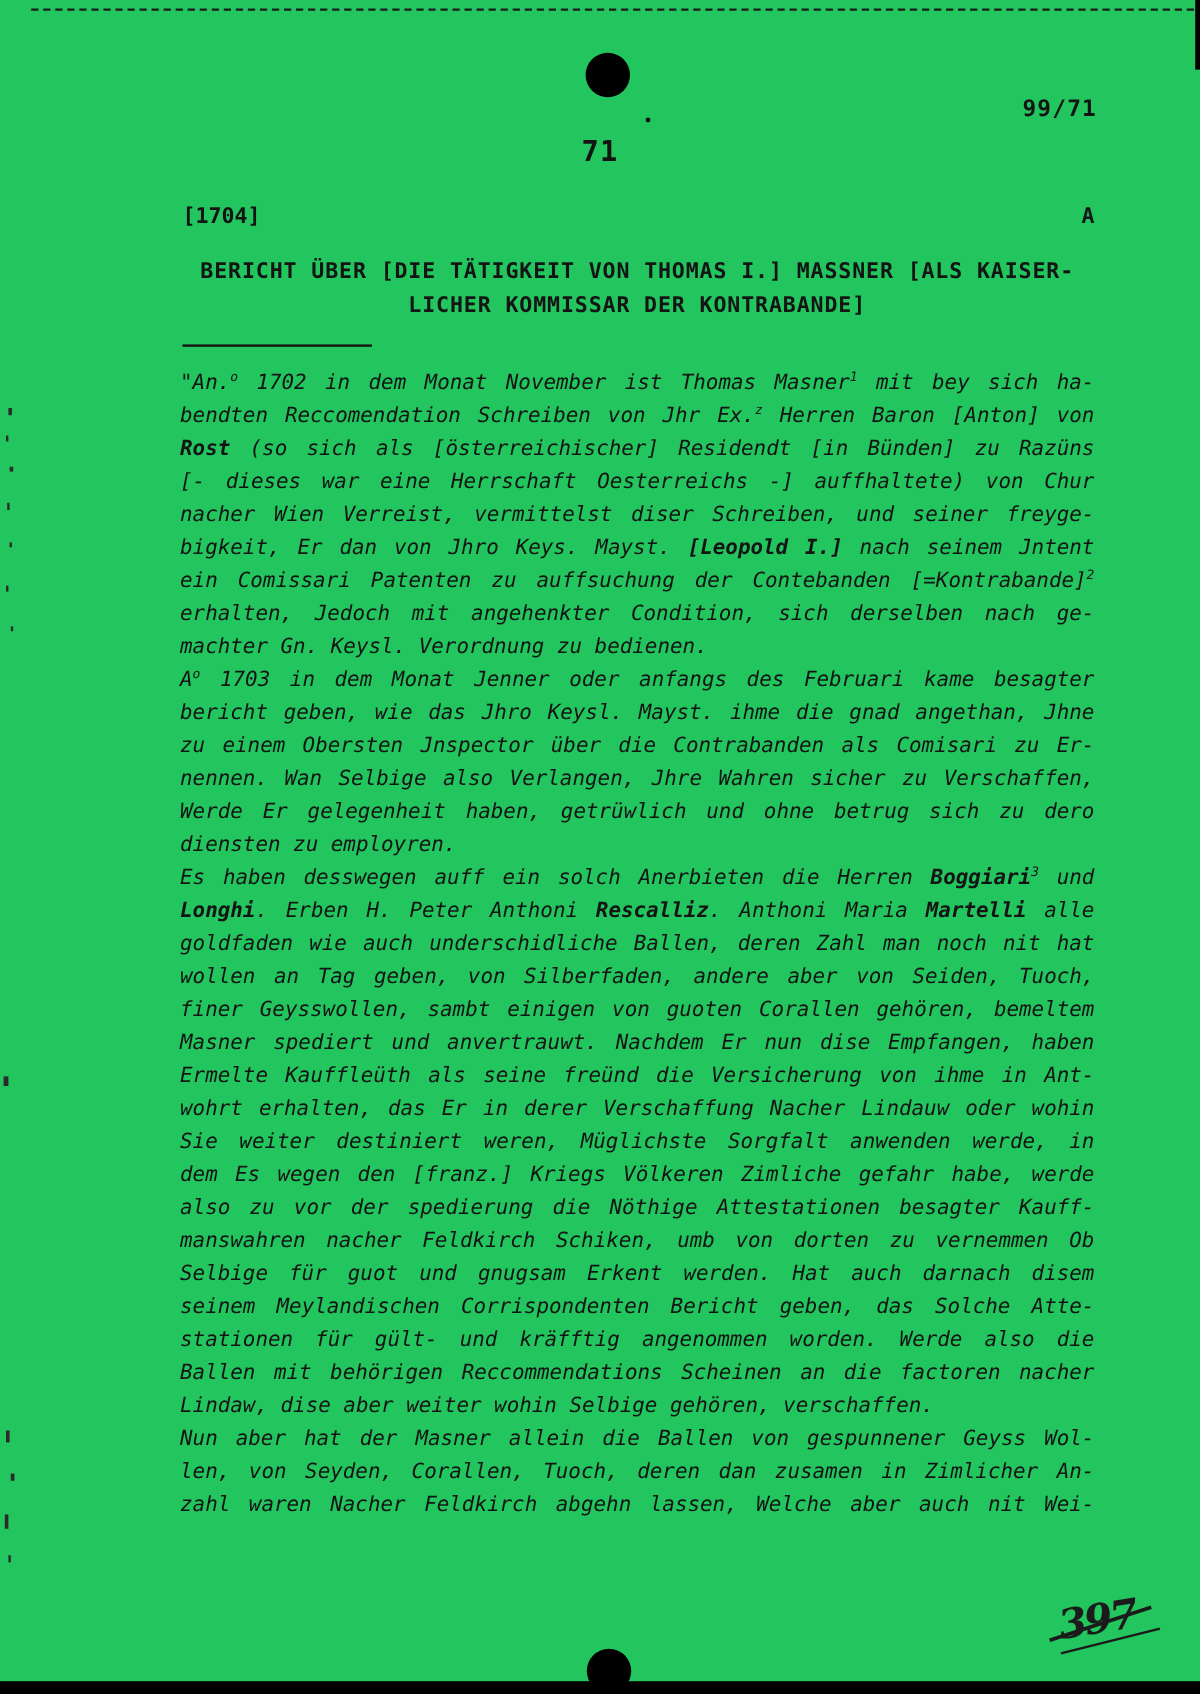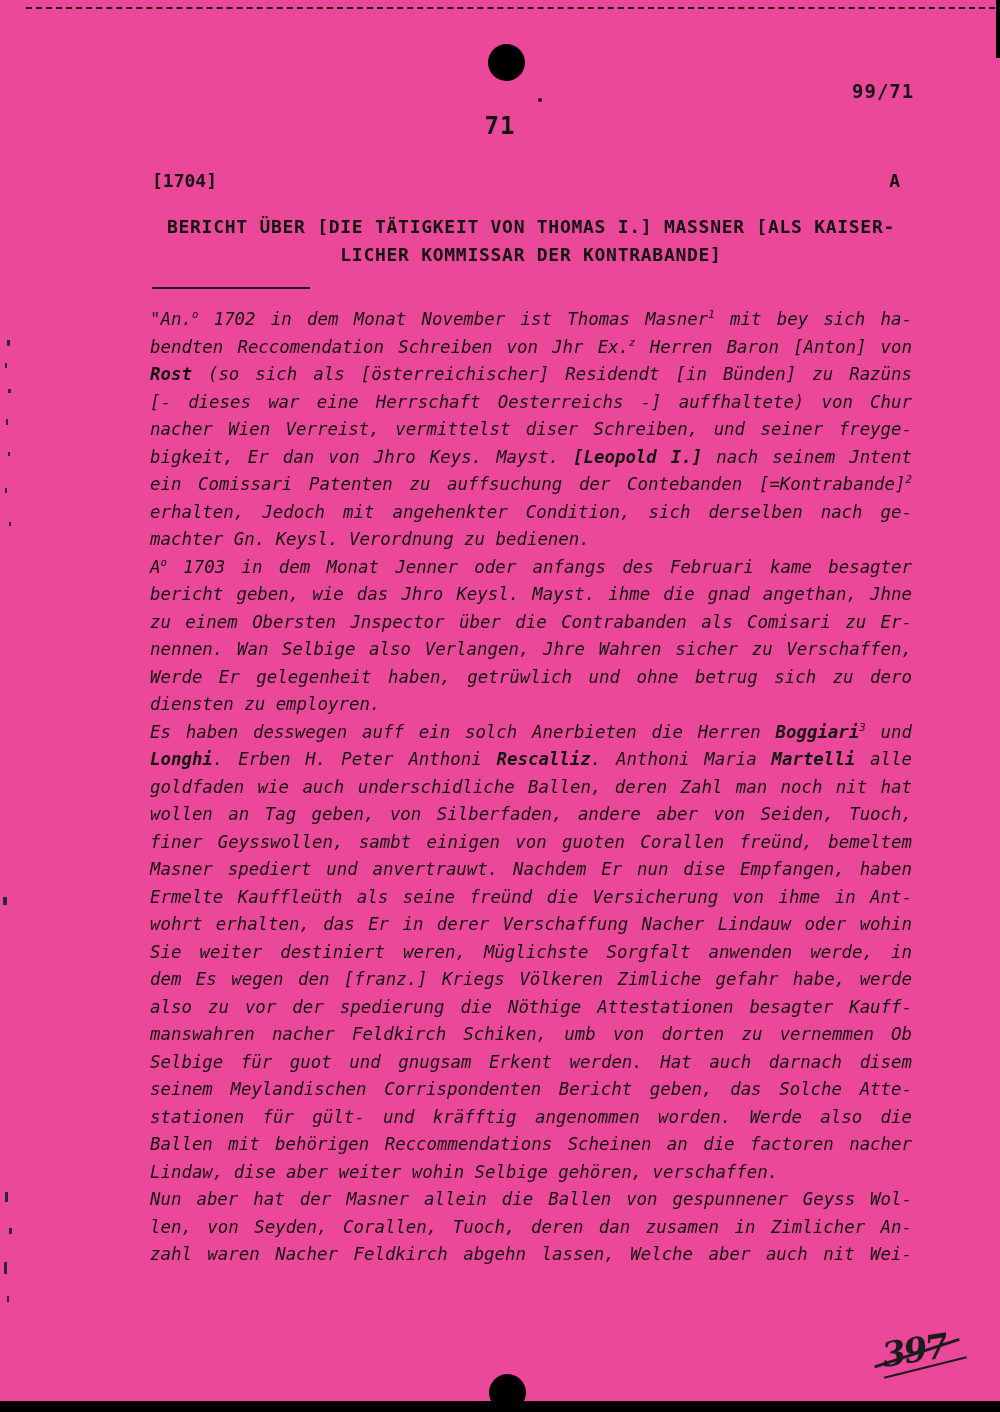--- a/index.html
+++ b/index.html
@@ -1,21 +1,21 @@
 <!DOCTYPE html>
 <html><head>
 <meta charset="utf-8">
 <style>
   * { margin:0; padding:0; box-sizing:border-box; }
   html,body { background:#777; }
   .page {
     position:relative;
     width:1000px; height:1412px;
     margin:0 auto;
-    background:#ec4899;
+    background:#22c55e;
     font-family:"DejaVu Sans Mono", monospace;
     color:#141414;
     overflow:hidden;
   }
   .top-dashes {
     position:absolute; top:7px; left:26px; right:5px;
     border-top:2px dashed #1c1c1c;
   }
   .punch {
     position:absolute; width:37px; height:37px;
@@ -26,21 +26,21 @@
   .tiny-dot { position:absolute; left:538px; top:98px; width:4px; height:4px; background:#111; border-radius:50%; }
   .doc-ref {
     position:absolute; top:80px; left:852px;
     font-weight:bold; font-size:19px; letter-spacing:1px;
   }
   .page-num {
     position:absolute; top:112px; left:0; right:0;
     text-align:center; font-weight:bold; font-size:24px; letter-spacing:1px;
   }
   .meta-row {
-    position:absolute; top:170px; left:152px; right:100px;
+    position:absolute; top:170px; left:152px; right:88px;
     display:flex; justify-content:space-between;
     font-weight:bold; font-size:18px;
   }
   .title {
     position:absolute; top:213px; left:148px; width:766px;
     text-align:center; font-weight:bold; font-size:18px;
     line-height:28px; letter-spacing:0.04em;
   }
   .title-rule {
     position:absolute; top:287px; left:152px; width:158px;
@@ -123,21 +123,21 @@
       <div class="line j">A<span class="sup">o</span> 1703 in dem Monat Jenner oder anfangs des Februari kame besagter</div>
       <div class="line j">bericht geben, wie das Jhro Keysl. Mayst. ihme die gnad angethan, Jhne</div>
       <div class="line j">zu einem Obersten Jnspector über die Contrabanden als Comisari zu Er-</div>
       <div class="line j">nennen. Wan Selbige also Verlangen, Jhre Wahren sicher zu Verschaffen,</div>
       <div class="line j">Werde Er gelegenheit haben, getrüwlich und ohne betrug sich zu dero</div>
       <div class="line">diensten zu employren.</div>
       <div class="line j">Es haben desswegen auff ein solch Anerbieten die Herren <b>Boggiari</b><span class="sup">3</span> und</div>
       <div class="line j"><b>Longhi</b>. Erben H. Peter Anthoni <b>Rescalliz</b>. Anthoni Maria <b>Martelli</b> alle</div>
       <div class="line j">goldfaden wie auch underschidliche Ballen, deren Zahl man noch nit hat</div>
       <div class="line j">wollen an Tag geben, von Silberfaden, andere aber von Seiden, Tuoch,</div>
-      <div class="line j">finer Geysswollen, sambt einigen von guoten Corallen freünd, bemeltem</div>
+      <div class="line j">finer Geysswollen, sambt einigen von guoten Corallen gehören, bemeltem</div>
       <div class="line j">Masner spediert und anvertrauwt. Nachdem Er nun dise Empfangen, haben</div>
       <div class="line j">Ermelte Kauffleüth als seine freünd die Versicherung von ihme in Ant-</div>
       <div class="line j">wohrt erhalten, das Er in derer Verschaffung Nacher Lindauw oder wohin</div>
       <div class="line j">Sie weiter destiniert weren, Müglichste Sorgfalt anwenden werde, in</div>
       <div class="line j">dem Es wegen den [franz.] Kriegs Völkeren Zimliche gefahr habe, werde</div>
       <div class="line j">also zu vor der spedierung die Nöthige Attestationen besagter Kauff-</div>
       <div class="line j">manswahren nacher Feldkirch Schiken, umb von dorten zu vernemmen Ob</div>
       <div class="line j">Selbige für guot und gnugsam Erkent werden. Hat auch darnach disem</div>
       <div class="line j">seinem Meylandischen Corrispondenten Bericht geben, das Solche Atte-</div>
       <div class="line j">stationen für gült- und kräfftig angenommen worden. Werde also die</div>

